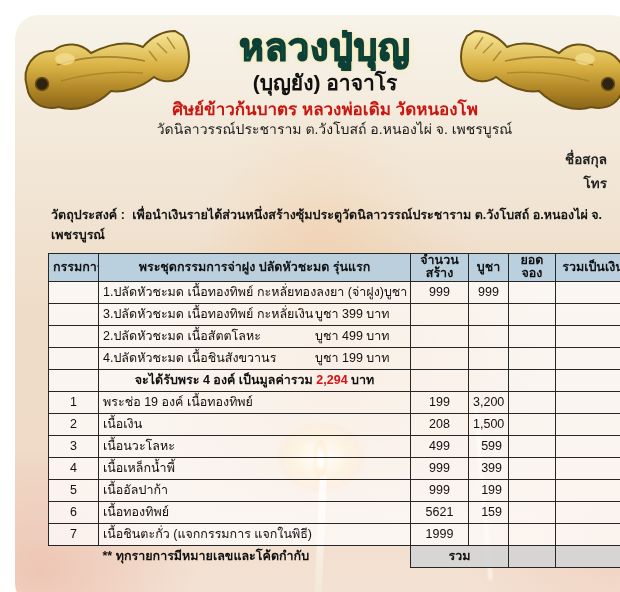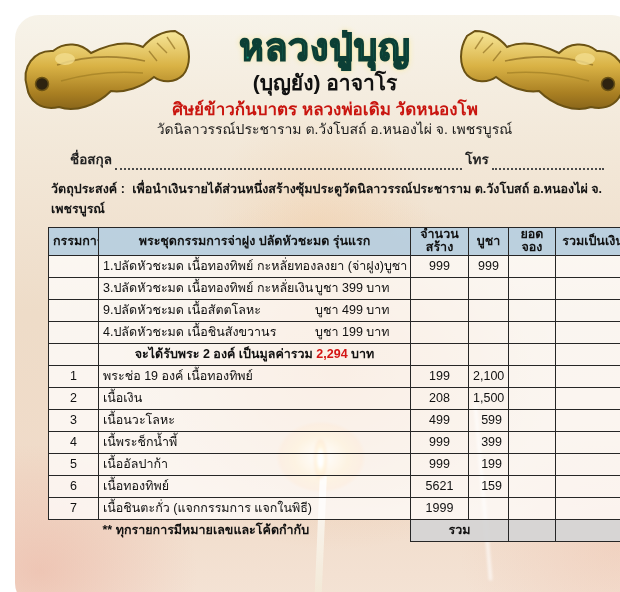--- a/index.html
+++ b/index.html
@@ -28,21 +28,21 @@
   .head-stack{text-align:center;padding-top:12px;line-height:1.12;}
   .title{
     display:inline-block;font-size:37px;font-weight:bold;color:#169a7c;letter-spacing:1px;
     -webkit-text-stroke:1.6px #0c3f35;
     text-shadow:0 0 6px rgba(252,238,140,.95),0 0 2px rgba(70,45,0,.55);
   }
   .subtitle{font-size:21px;font-weight:bold;color:#101010;margin-top:3px;}
   .lineage{font-size:17px;font-weight:bold;color:#c9150f;margin-top:5px;}
   .temple{font-size:14px;font-weight:400;color:#1a1a1a;margin-top:3px;padding-left:19px;}
 
-  .name-row{display:flex;align-items:flex-end;margin:10px 28px 0 55px;font-size:13.5px;font-weight:600;color:#222;}
+  .name-row{display:flex;align-items:flex-end;margin:10px 28px 0 55px;font-size:13.5px;font-weight:600;color:#222;flex-direction:column;}
   .dotted{border-bottom:2px dotted #4a4a4a;height:14px;margin:0 3px;}
   .dots-name{flex:3.4;}
   .dots-phone{flex:1.1;}
   .purpose{margin:9px 10px 0 36px;font-size:12.5px;font-weight:600;color:#141414;}
   .purpose .plabel{margin-right:4px;}
 
   table{border-collapse:collapse;table-layout:fixed;width:582px;margin:8px 0 0 33px;}
   td{border:1.5px solid #262626;background:rgba(255,255,255,0.72);height:21px;padding:0 4px;font-size:12.5px;color:#101010;line-height:1.1;overflow:hidden;}
   td.th{background:rgba(182,206,223,0.92);text-align:center;font-weight:600;height:23px;}
   td.c-kam{text-align:center;}
@@ -156,21 +156,21 @@
             </td>
         <td class="c-num"></td>
         <td class="c-num"></td>
         <td></td>
         <td></td>
       </tr>
       <tr>
         <td class="c-kam"></td>
         <td class="c-desc">
               <span class="desc-flex">
-                <span class="iname">9.ปลัดหัวชะมด เนื้อสัตตโลหะ</span>
+                <span class="iname">2.ปลัดหัวชะมด เนื้อสัตตโลหะ</span>
                 <span class="iprice">บูชา 499 บาท</span>
               </span>
             </td>
         <td class="c-num"></td>
         <td class="c-num"></td>
         <td></td>
         <td></td>
       </tr>
       <tr>
         <td class="c-kam"></td>
@@ -181,33 +181,33 @@
               </span>
             </td>
         <td class="c-num"></td>
         <td class="c-num"></td>
         <td></td>
         <td></td>
       </tr>
 
       <tr>
         <td></td>
-        <td class="summary"><span>จะได้รับพระ 2 องค์ เป็นมูลค่ารวม </span><span class="red">2,294</span><span> บาท</span></td>
+        <td class="summary"><span>จะได้รับพระ 4 องค์ เป็นมูลค่ารวม </span><span class="red">2,294</span><span> บาท</span></td>
         <td></td>
         <td></td>
         <td></td>
         <td></td>
       </tr>
 
 
       <tr>
         <td class="c-kam">1</td>
         <td class="c-desc">พระช่อ 19 องค์ เนื้อทองทิพย์</td>
         <td class="c-num">199</td>
-        <td class="c-num-r">2,100</td>
+        <td class="c-num-r">3,200</td>
         <td></td>
         <td></td>
       </tr>
       <tr>
         <td class="c-kam">2</td>
         <td class="c-desc">เนื้อเงิน</td>
         <td class="c-num">208</td>
         <td class="c-num-r">1,500</td>
         <td></td>
         <td></td>
@@ -215,21 +215,21 @@
       <tr>
         <td class="c-kam">3</td>
         <td class="c-desc">เนื้อนวะโลหะ</td>
         <td class="c-num">499</td>
         <td class="c-num-r">599</td>
         <td></td>
         <td></td>
       </tr>
       <tr>
         <td class="c-kam">4</td>
-        <td class="c-desc">เนื้พระช็กน้ำพี้</td>
+        <td class="c-desc">เนื้อเหล็กน้ำพี้</td>
         <td class="c-num">999</td>
         <td class="c-num-r">399</td>
         <td></td>
         <td></td>
       </tr>
       <tr>
         <td class="c-kam">5</td>
         <td class="c-desc">เนื้ออัลปาก้า</td>
         <td class="c-num">999</td>
         <td class="c-num-r">199</td>

